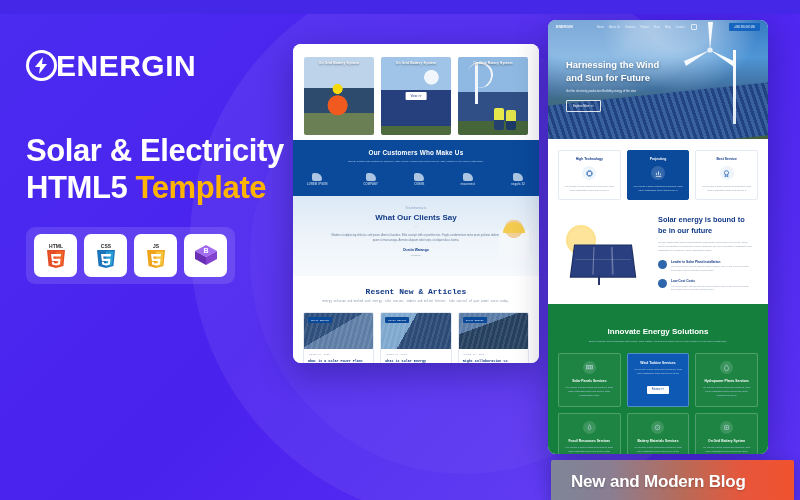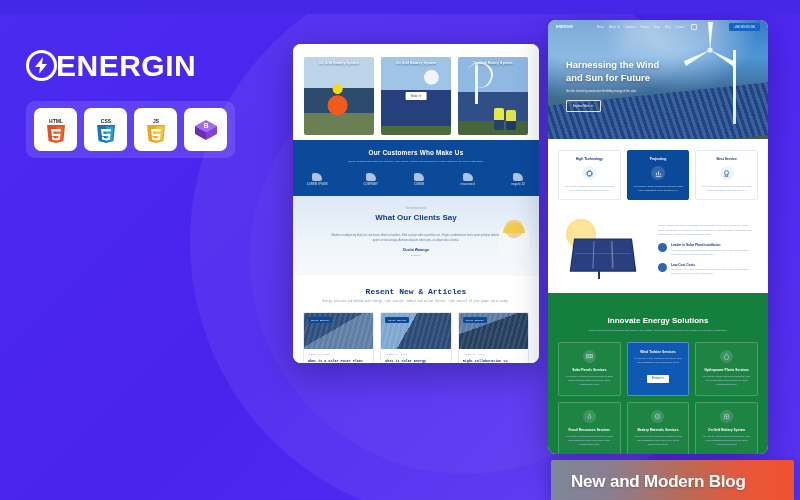--- a/index.html
+++ b/index.html
@@ -402,20 +402,26 @@
 
     <div class="logo-row">
       <span class="logo-mark">
         <svg width="13" height="17" viewBox="0 0 13 17">
             <path d="M8 0 L0 10 H5 L4 17 L12 7 H7 Z" fill="#fff"></path>
           </svg>
       </span>
       <span class="logo-text">ENERGIN</span>
     </div>
 
+    <div class="headline">
+      <span>Solar &amp; Electricity</span>
+      <span class="l2">
+        <span>HTML5 </span><span class="accent">Template</span>
+      </span>
+    </div>
 
     <div class="tech-strip">
       <div class="tech-chip">
         <svg width="22" height="26" viewBox="0 0 22 26">
             <text x="11" y="6" font-size="5" font-weight="bold" fill="#2b2b2b" text-anchor="middle" font-family="Liberation Sans">HTML</text>
             <path d="M2 8 L20 8 L18.4 24 L11 26 L3.6 24 Z" fill="#e44d26"></path>
             <path d="M11 9.5 L18.6 9.5 L17.3 23 L11 24.8 Z" fill="#f16529"></path>
             <path d="M6 12 H16 l-.3 2.6 H8.3 l.2 2.2 h7 l-.6 5.6 -3.9 1.1 -3.9-1.1 -.25-2.6 h2 l.12 1.2 2.03 .6 2.03-.6 .22-2.1 H6.9 Z" fill="#fff"></path>
           </svg>
       </div>
@@ -682,20 +688,24 @@
       </div>
     </div>
 
     <div class="r-solar">
       <div class="art">
         <span class="sun"></span>
         <span class="pv"></span>
         <span class="leg"></span>
       </div>
       <div class="txt">
+        <h3>
+          <span>Solar energy is bound to</span><br>
+          <span>be in our future</span>
+        </h3>
         <div class="para">We are passionate about manufacturing high quality solar panel at a prime. Solar deploying another of renewable energy solutions, we use competitive leadership and installation to a modern, clean sustainable future.</div>
         <div class="r-item">
           <span class="rc"></span>
           <span>
             <h6>Leader in Solar Plant Installation</h6>
             <p>Nec sociis neque facilisis magna cursus natoque arcu a. Elit nunc at aliquam scelerisque cum a curabitur condimentum.</p>
           </span>
         </div>
         <div class="r-item">
           <span class="rc"></span>

